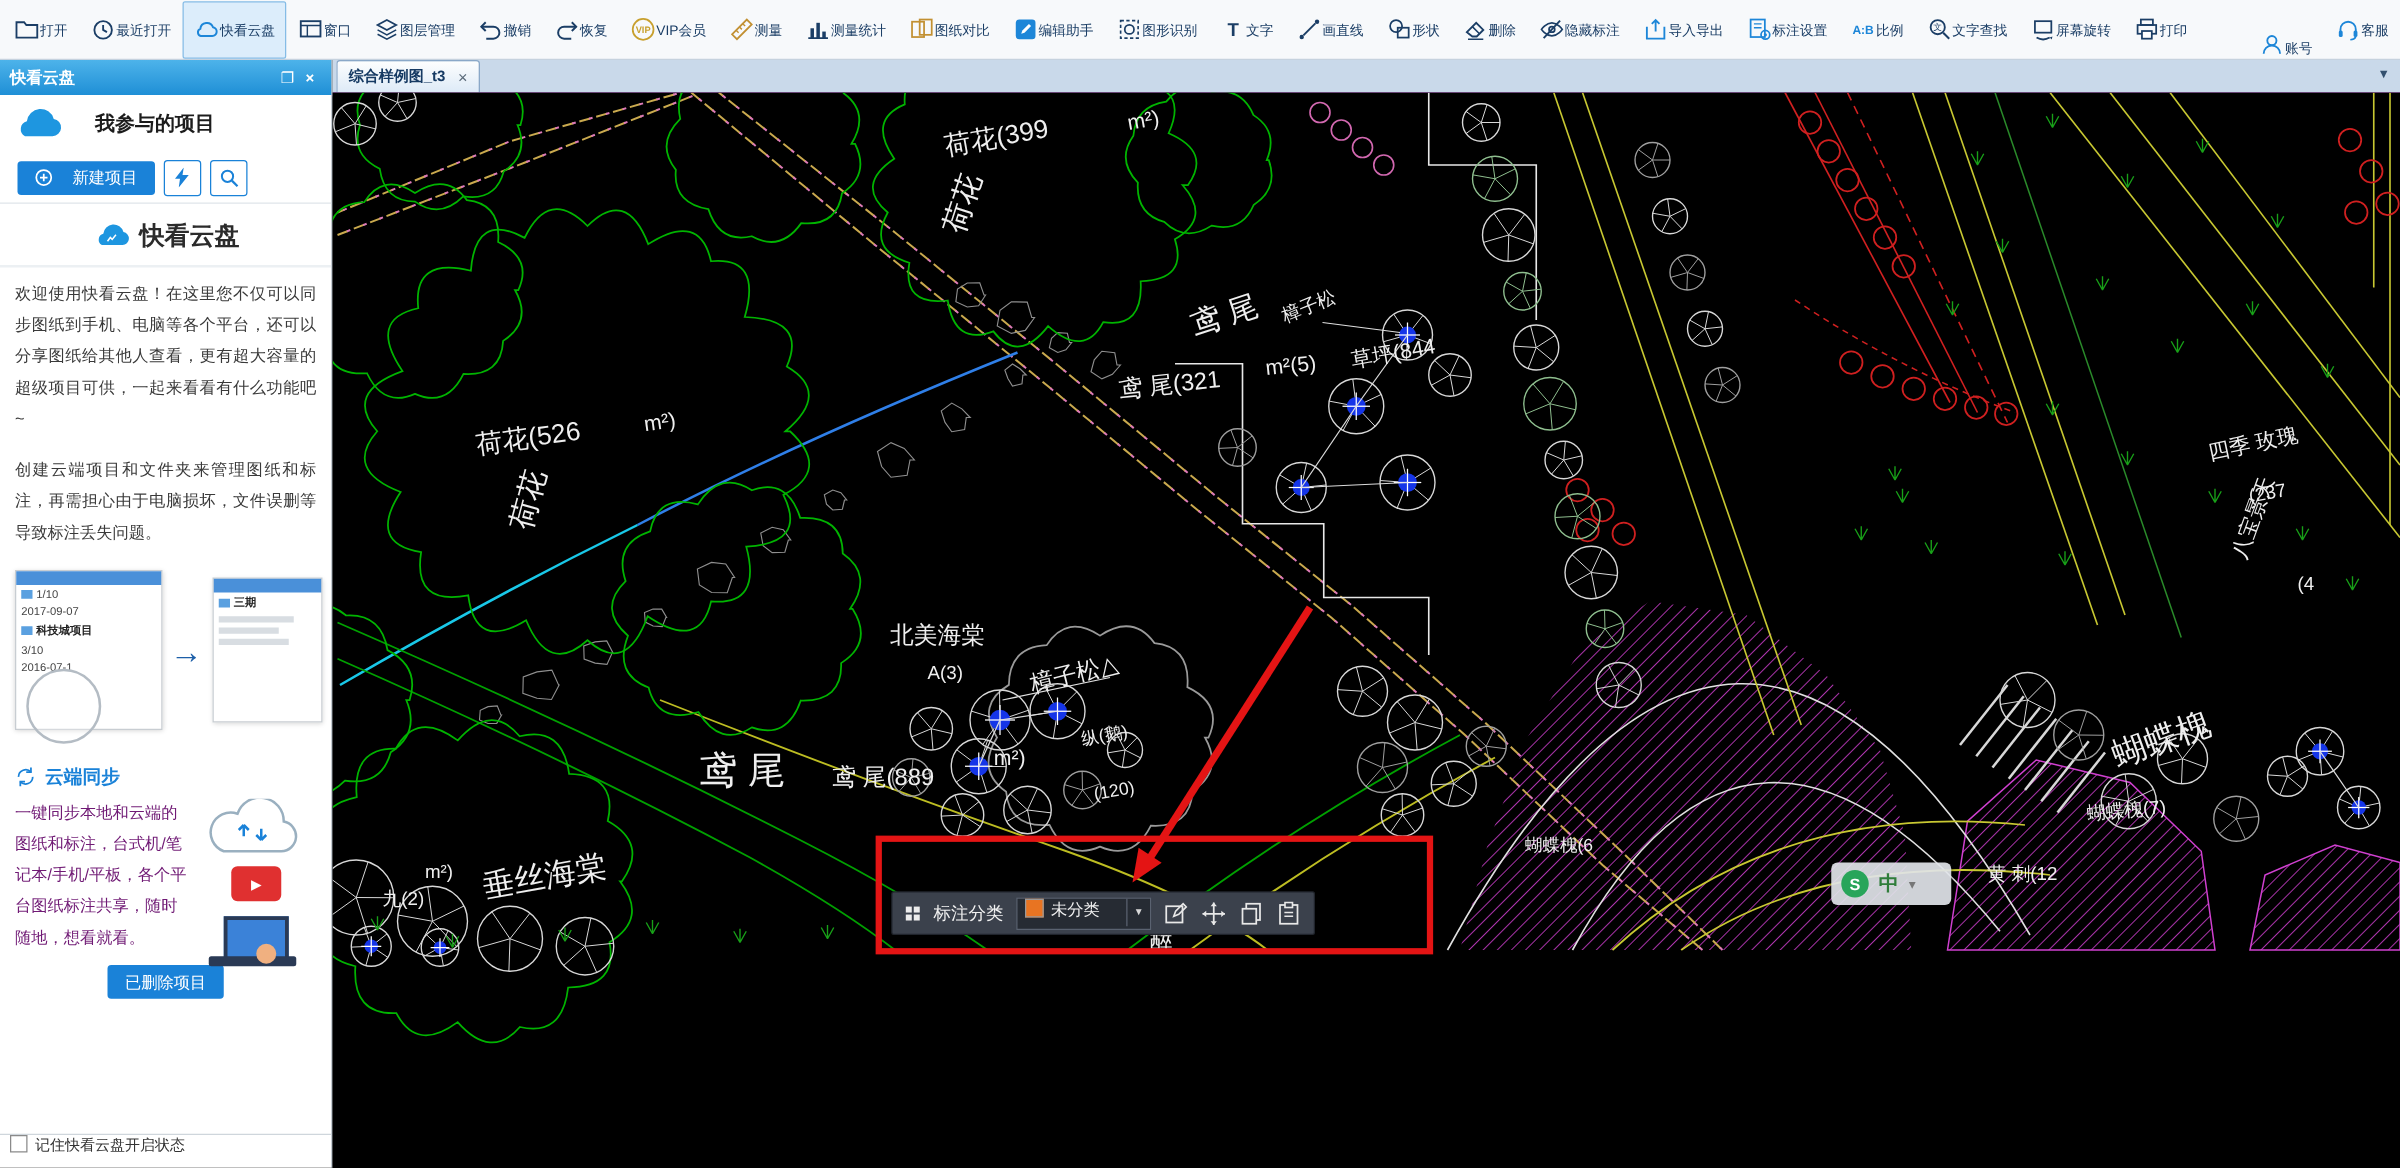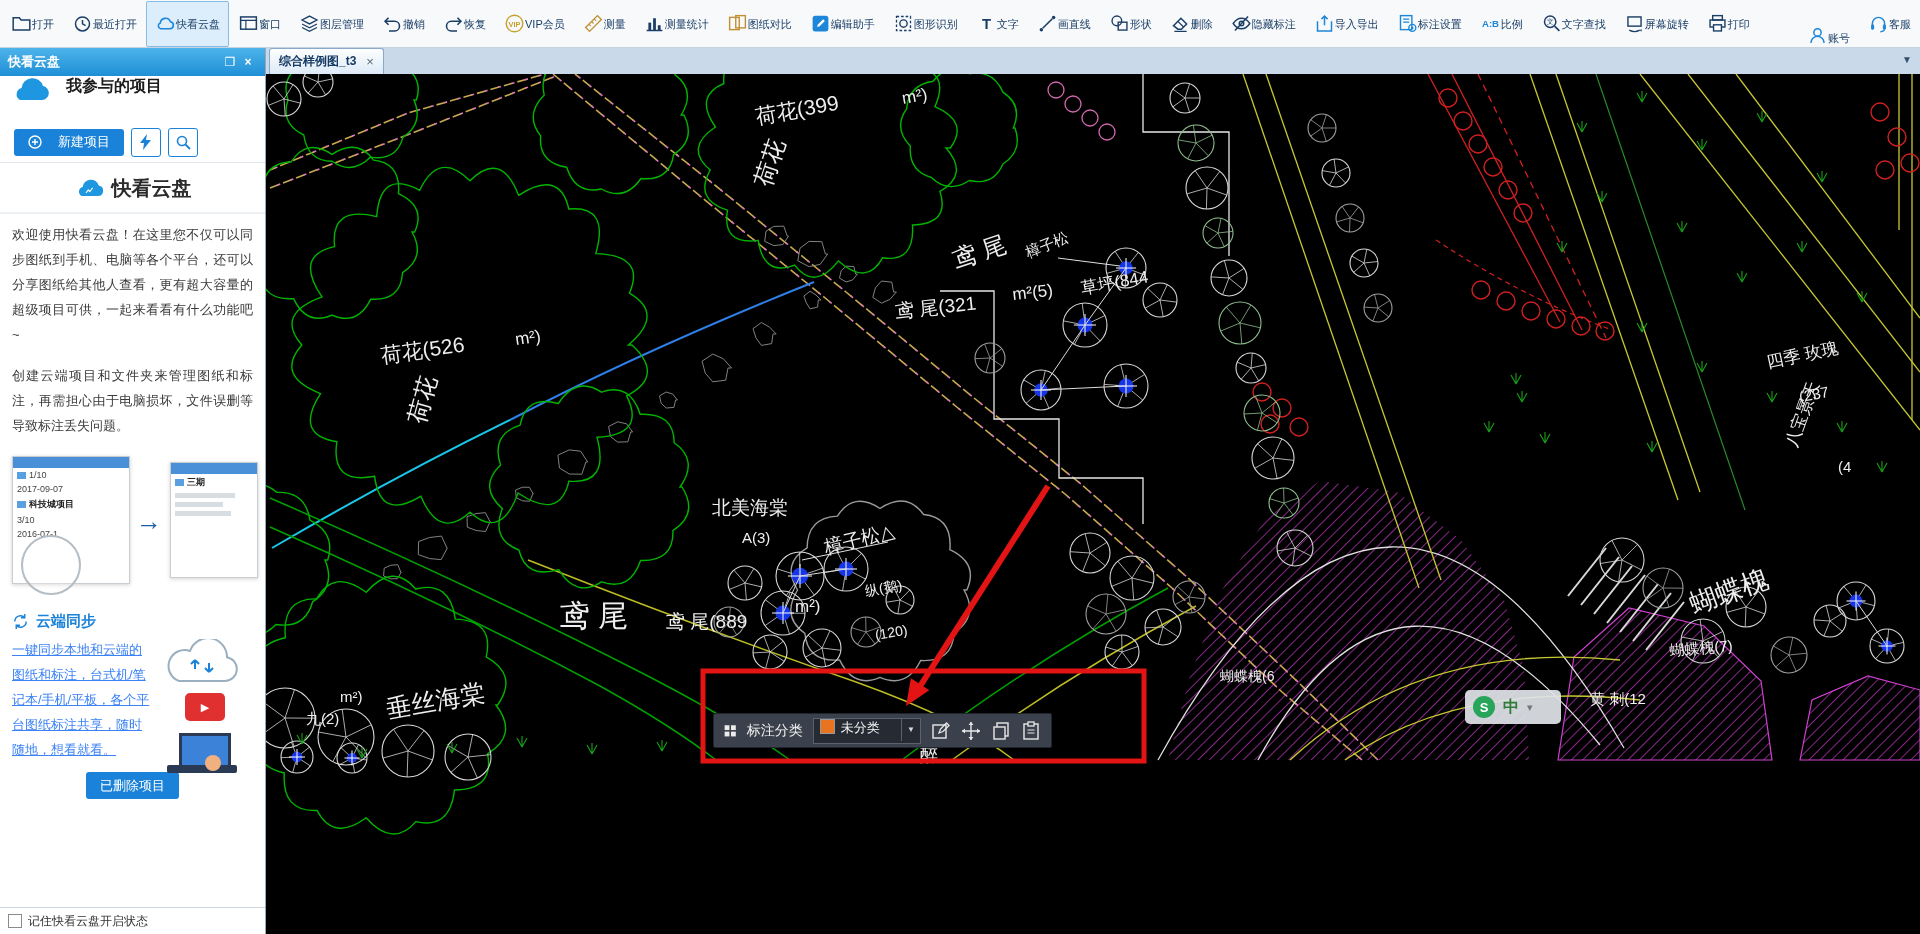--- a/index.html
+++ b/index.html
@@ -21,21 +21,21 @@
     font-size:12px;font-weight:bold;color:#163a63;border-radius:3px 3px 0 0;}
   .tab-close{color:#5a6a7a;font-size:13px;font-weight:normal;cursor:pointer;}
   .tab-caret{position:absolute;right:8px;top:6px;font-size:10px;color:#33506e;cursor:pointer;}
   
   #panel{position:absolute;left:0;top:48px;width:266px;bottom:0;background:#fff;
     border-right:1px solid #9aa7b4;display:flex;flex-direction:column;box-sizing:border-box;}
   .pm-header{height:28px;background:linear-gradient(#4db3ea,#1f8fd6);display:flex;align-items:center;
     color:#fff;font-size:13px;font-weight:bold;padding:0 8px;}
   .pm-header .sp{flex:1}
   .pm-hicon{width:18px;text-align:center;font-size:12px;cursor:pointer;color:#fff;}
-  .pm-sub{height:46px;display:flex;gap:16px;padding:0 10px;background:#fff;}
+  .pm-sub{height:46px;display:flex;align-items:center;gap:26px;padding:0 10px;background:#fff;}
   .pm-sub-title{font-size:16px;font-weight:bold;color:#1c1c1c;}
   .pm-actions{height:40px;display:flex;align-items:center;gap:7px;padding:0 0 0 14px;background:#fff;}
   .btn-blue{background:#1a82d8;color:#fff;border:none;border-radius:3px;height:27px;padding:0 14px;
     font-size:13px;display:flex;align-items:center;gap:16px;cursor:pointer;font-family:inherit;}
   .sq-btn{width:28px;height:27px;border:1px solid #1a82d8;border-radius:3px;background:#fff;
     display:flex;align-items:center;justify-content:center;cursor:pointer;}
   .pm-body{flex:1;overflow:hidden;background:#fff;border-top:1px solid #dfe5ea;}
   .pm-h2{display:flex;align-items:center;justify-content:center;gap:8px;padding:12px 0 10px;
     font-size:20px;font-weight:bold;color:#2b2b2b;border-bottom:2px solid #ecf0f3;}
   .pm-p{font-size:13px;color:#3a3a3a;line-height:25px;padding:8px 12px;margin:0;text-align:justify;}
@@ -44,30 +44,30 @@
   .cards{position:relative;height:148px;margin:4px 0;}
   .card{position:absolute;background:#fff;border:1px solid #c8cdd2;box-shadow:0 1px 4px rgba(0,0,0,.18);}
   .card-head{height:11px;background:#4a90d9;}
   .tinyrow{font-size:9px;color:#444;padding:2px 4px;display:flex;align-items:center;gap:3px;}
   .tinyrow .fold{width:9px;height:7px;background:#5aa0e0;flex:none;}
   .tiny-b{font-weight:bold;color:#222;}
   .mag{position:absolute;width:56px;height:56px;border:2px solid #b4bcc4;border-radius:50%;
     left:8px;top:78px;background:rgba(255,255,255,.25);}
   .card-arrow{position:absolute;left:136px;top:56px;font-size:26px;font-weight:bold;color:#1d5fa8;}
   .sync-row{display:flex;padding:4px 10px 0 12px;}
-  .sync-row p{flex:1;font-size:13px;color:#3b82f6;line-height:25px;margin:0;text-decoration:underline;}
+  .sync-row p{flex:1;font-size:13px;color:#701a75;line-height:25px;margin:0;}
   .sync-art{width:102px;position:relative;}
   .play-btn{position:absolute;left:32px;top:56px;width:40px;height:28px;background:#e03030;border-radius:5px;
     color:#fff;font-size:11px;display:flex;align-items:center;justify-content:center;}
   .laptop{position:absolute;left:14px;top:96px;width:70px;height:44px;}
   .laptop .scr{position:absolute;left:12px;top:0;width:46px;height:30px;background:#3b82d8;border:3px solid #2a3a55;}
   .laptop .base{position:absolute;left:0;top:32px;width:70px;height:8px;background:#2a3a55;border-radius:2px;}
   .hand{position:absolute;left:52px;top:118px;width:16px;height:16px;background:#f0b080;border-radius:50%;}
   .del-wrap{display:flex;justify-content:center;padding:10px 0 6px;}
-  .pm-footer{height:26px;border-top:1px solid #cfd6dc;display:flex;align-items:center;gap:6px;
+  .pm-footer{height:26px;border-top:1px solid #cfd6dc;display:flex;gap:6px;
     padding:0 8px;background:#fff;}
   .chk{width:12px;height:12px;border:1px solid #8a8a8a;background:#fff;flex:none;cursor:pointer;}
   .chk-label{font-size:12px;color:#333;}
   
   #canvas{position:absolute;left:266px;top:74px;right:0;bottom:0;background:#000;overflow:hidden;}
   #cad{position:absolute;left:0;top:0;width:100%;height:100%;}
   
   #minibar{position:absolute;left:447px;top:639px;width:339px;height:35px;background:#3b414c;
     border:1px solid #20242c;border-radius:2px;display:flex;align-items:center;gap:10px;padding:0 10px;box-sizing:border-box;}
   #minibar .mlabel{color:#f2f2f2;font-size:14px;white-space:nowrap;}

